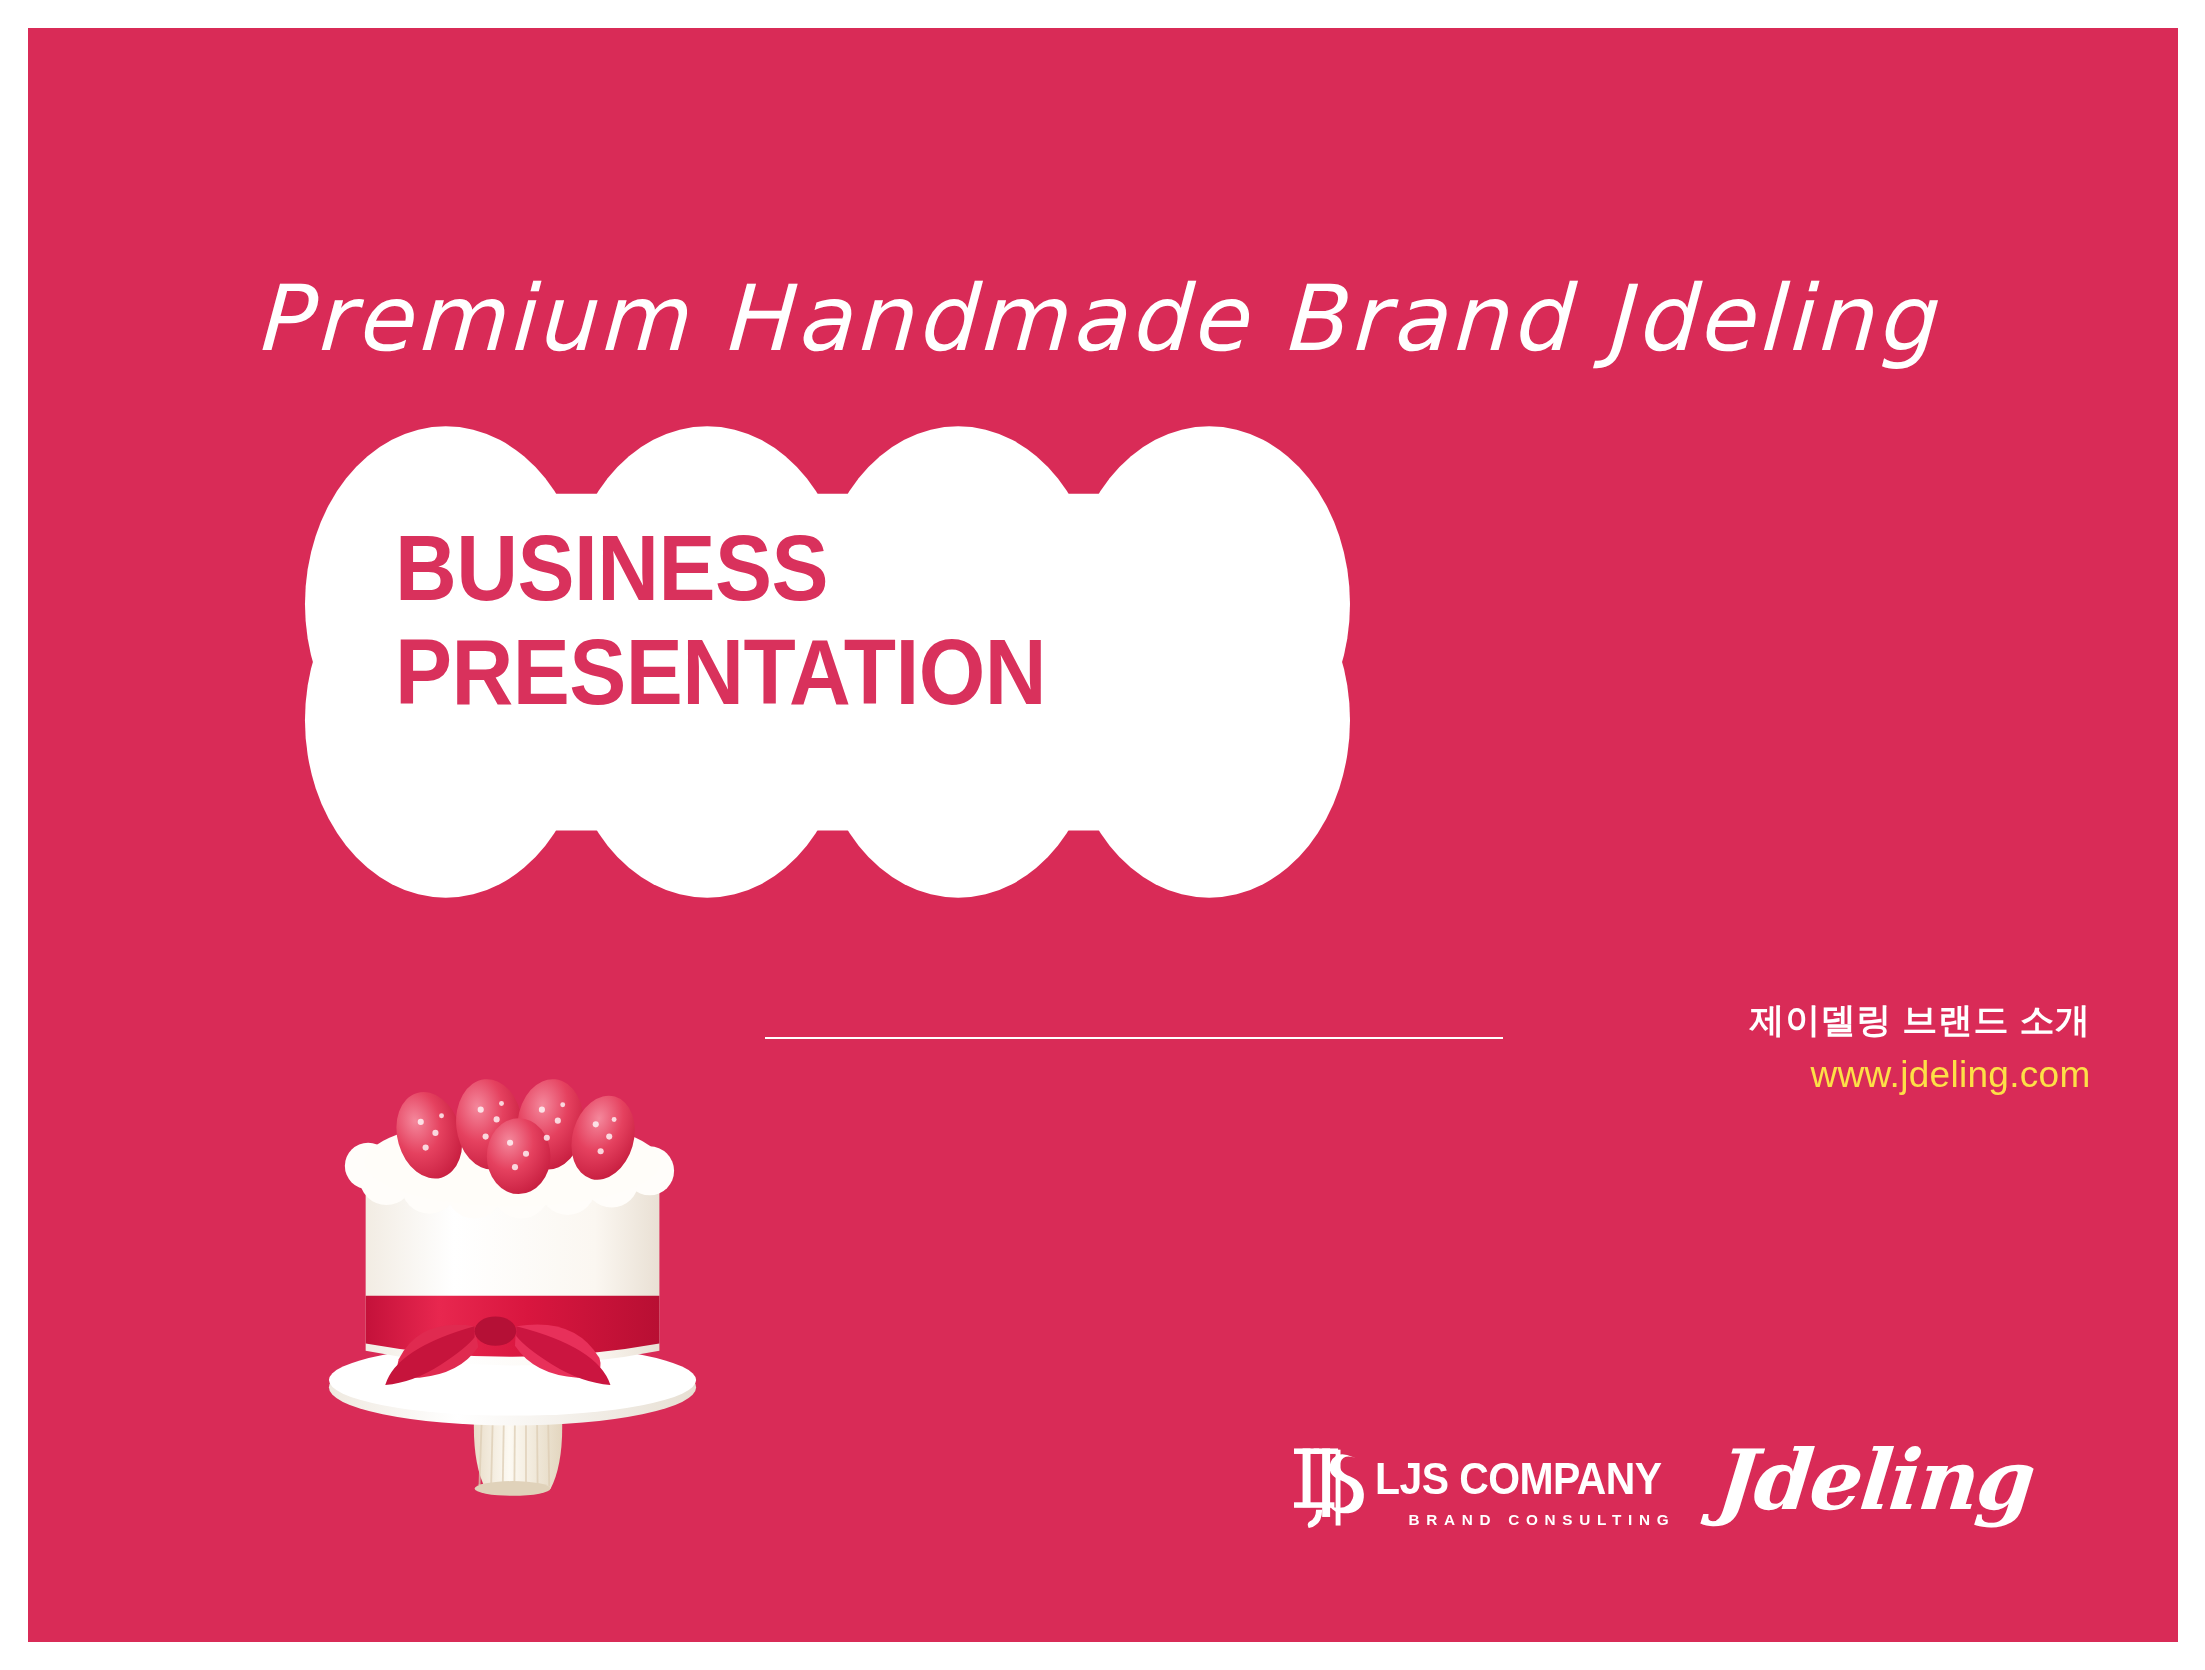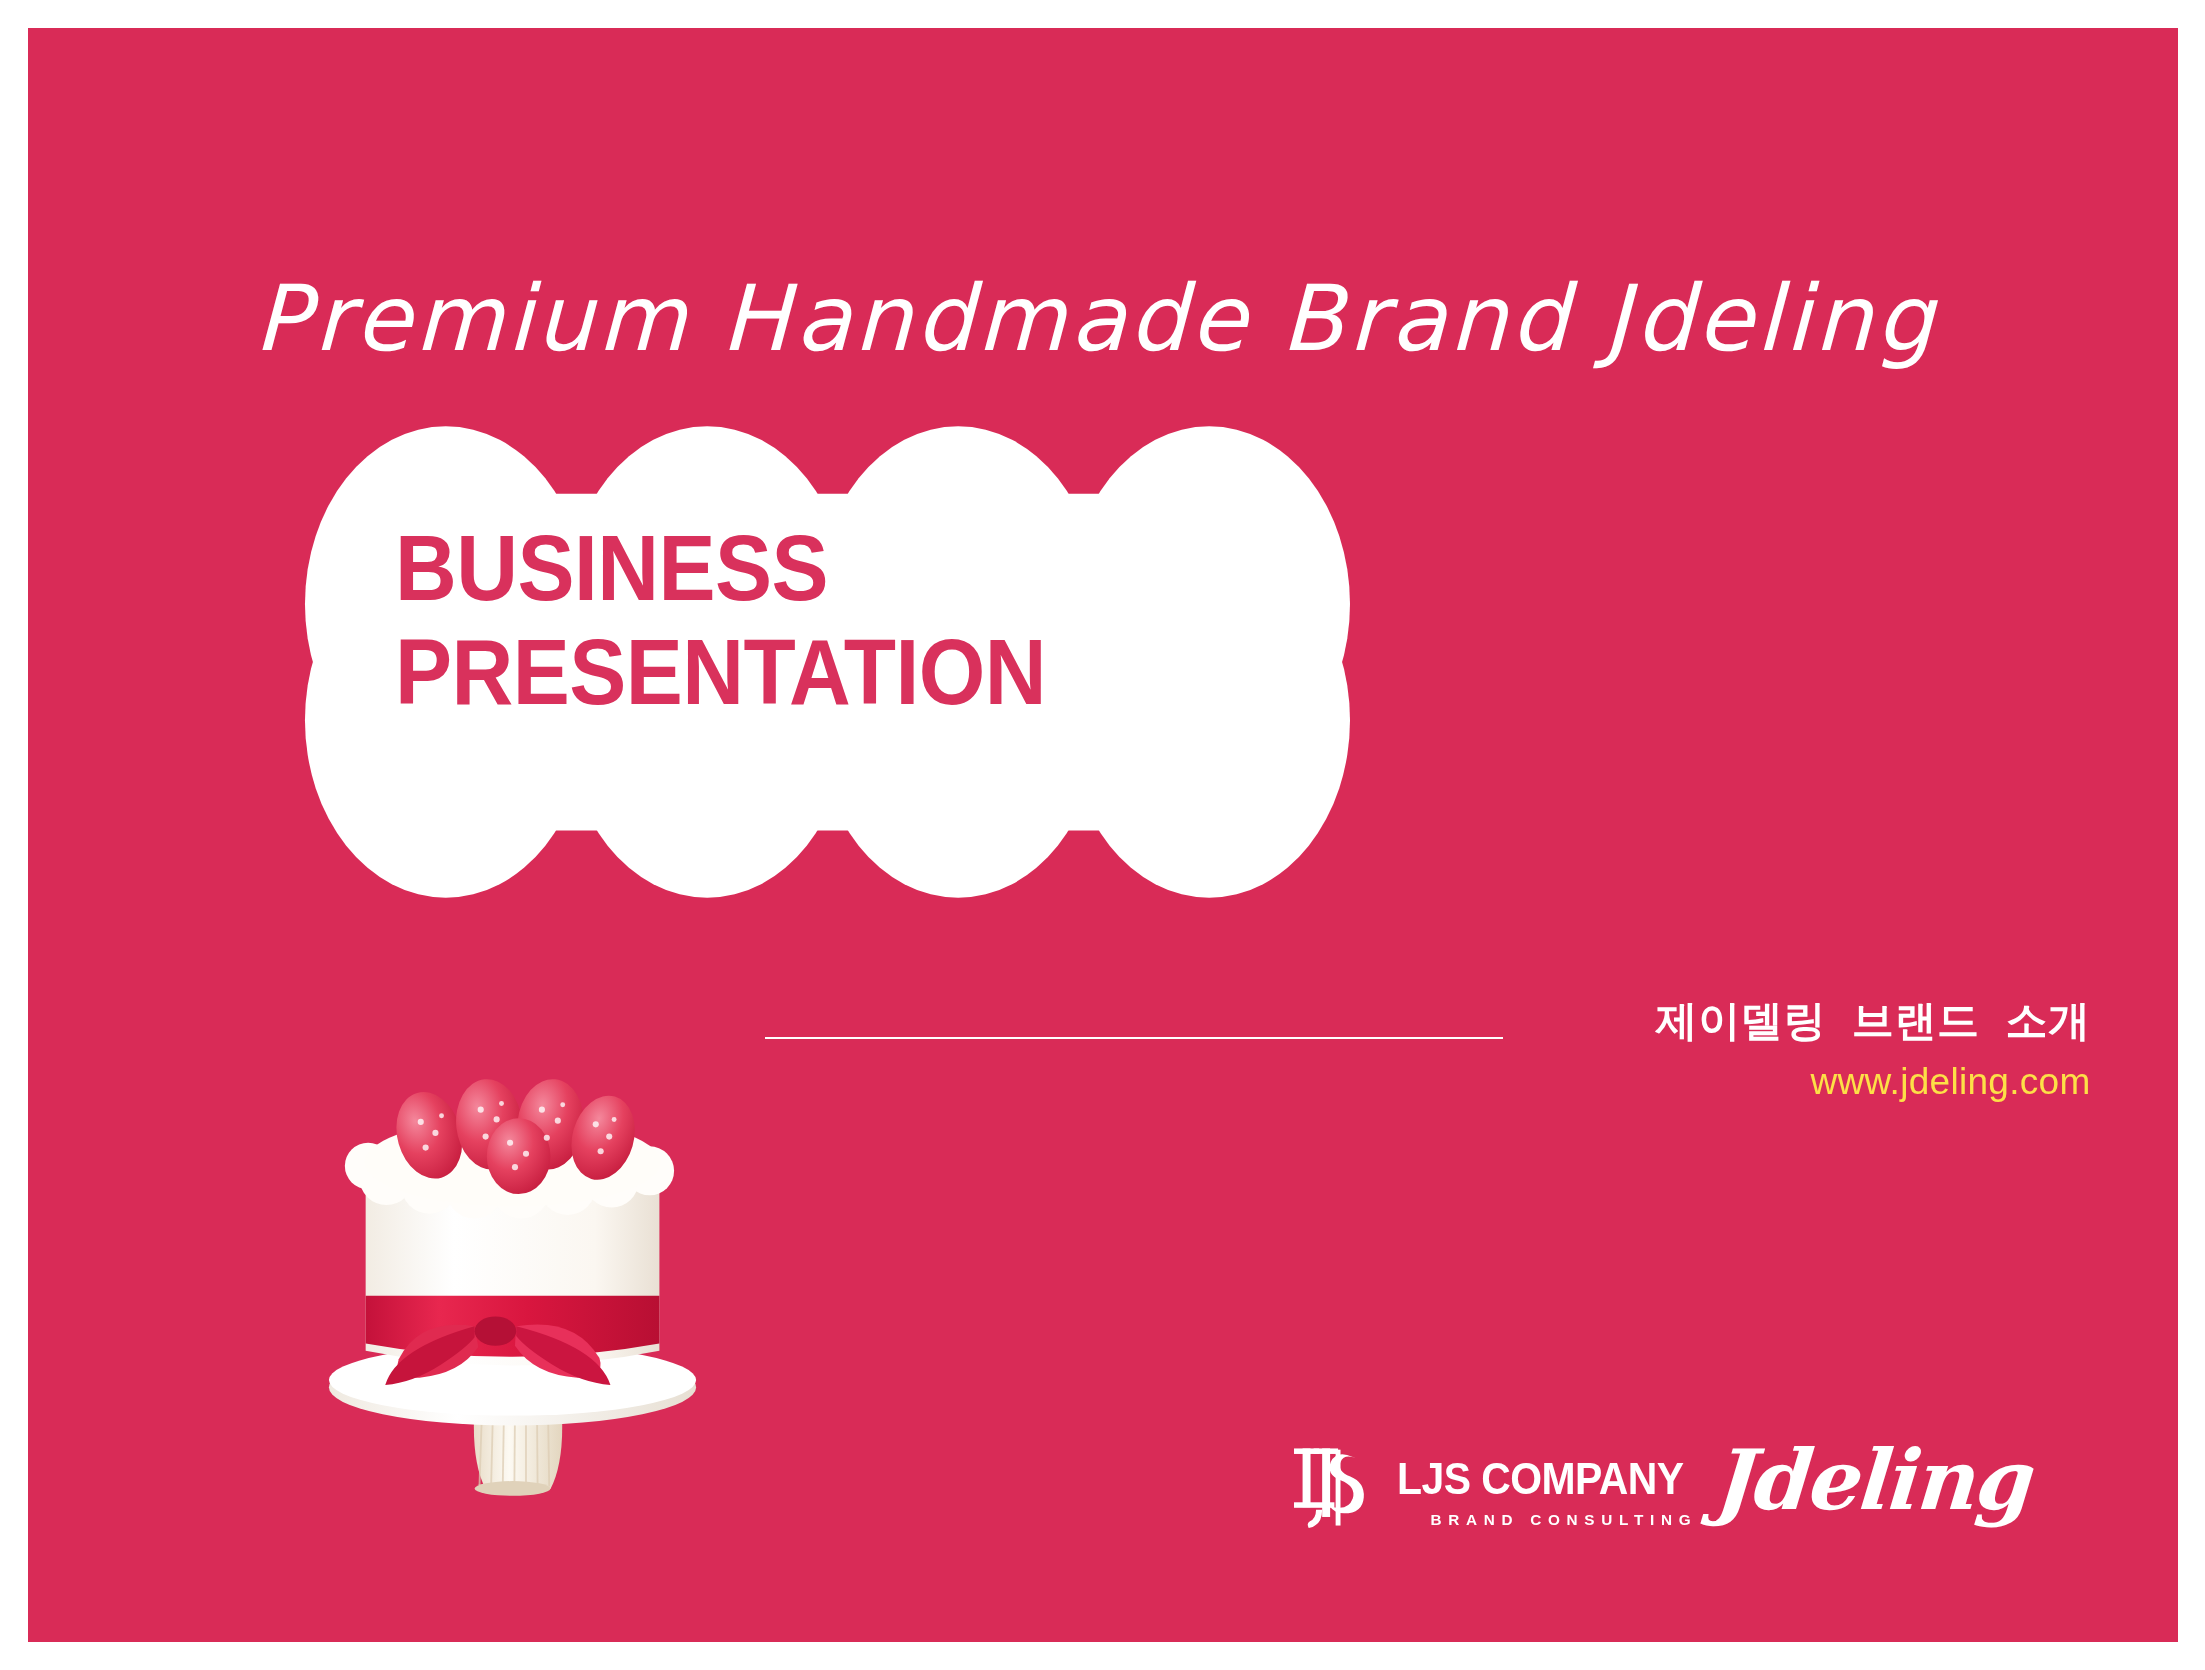--- a/index.html
+++ b/index.html
@@ -97,23 +97,23 @@
   
   #caption {
     position: absolute;
     left: 1310px;
     top: 973px;
     width: 753px;
     text-align: right;
     color: #ffffff;
   }
   #caption-title {
-    font-family: Liberation Mono, monospace;
-    font-weight: 700;
-    font-size: 42px;
+    font-family: Liberation Sans, sans-serif;
+    font-weight: 700;
+    font-size: 35px;
     line-height: 1.1;
     letter-spacing: 0.6px;
   }
   #caption-url {
     margin-top: 14.7px;
     font-family: "Liberation Sans", sans-serif;
     font-weight: 400;
     font-size: 37px;
     letter-spacing: 0.3px;
     color: #fde047;
@@ -128,21 +128,21 @@
     height: 122px;
   }
   #ljs-logo {
     position: absolute;
     left: 0;
     top: 4.9px;
     display: flex;
     align-items: center;
   }
   #ljs-mark { width: 81px; height: 93px; display: block; }
-  #ljs-text { margin-left: 27px; }
+  #ljs-text { margin-left: 5px; }
   #ljs-name {
     color: #ffffff;
     font-family: "Liberation Sans Narrow", "Liberation Sans", sans-serif;
     font-weight: 700;
     font-size: 44px;
     letter-spacing: -0.6px;
     line-height: 1;
     transform: scaleX(0.93);
     transform-origin: left center;
     white-space: nowrap;

